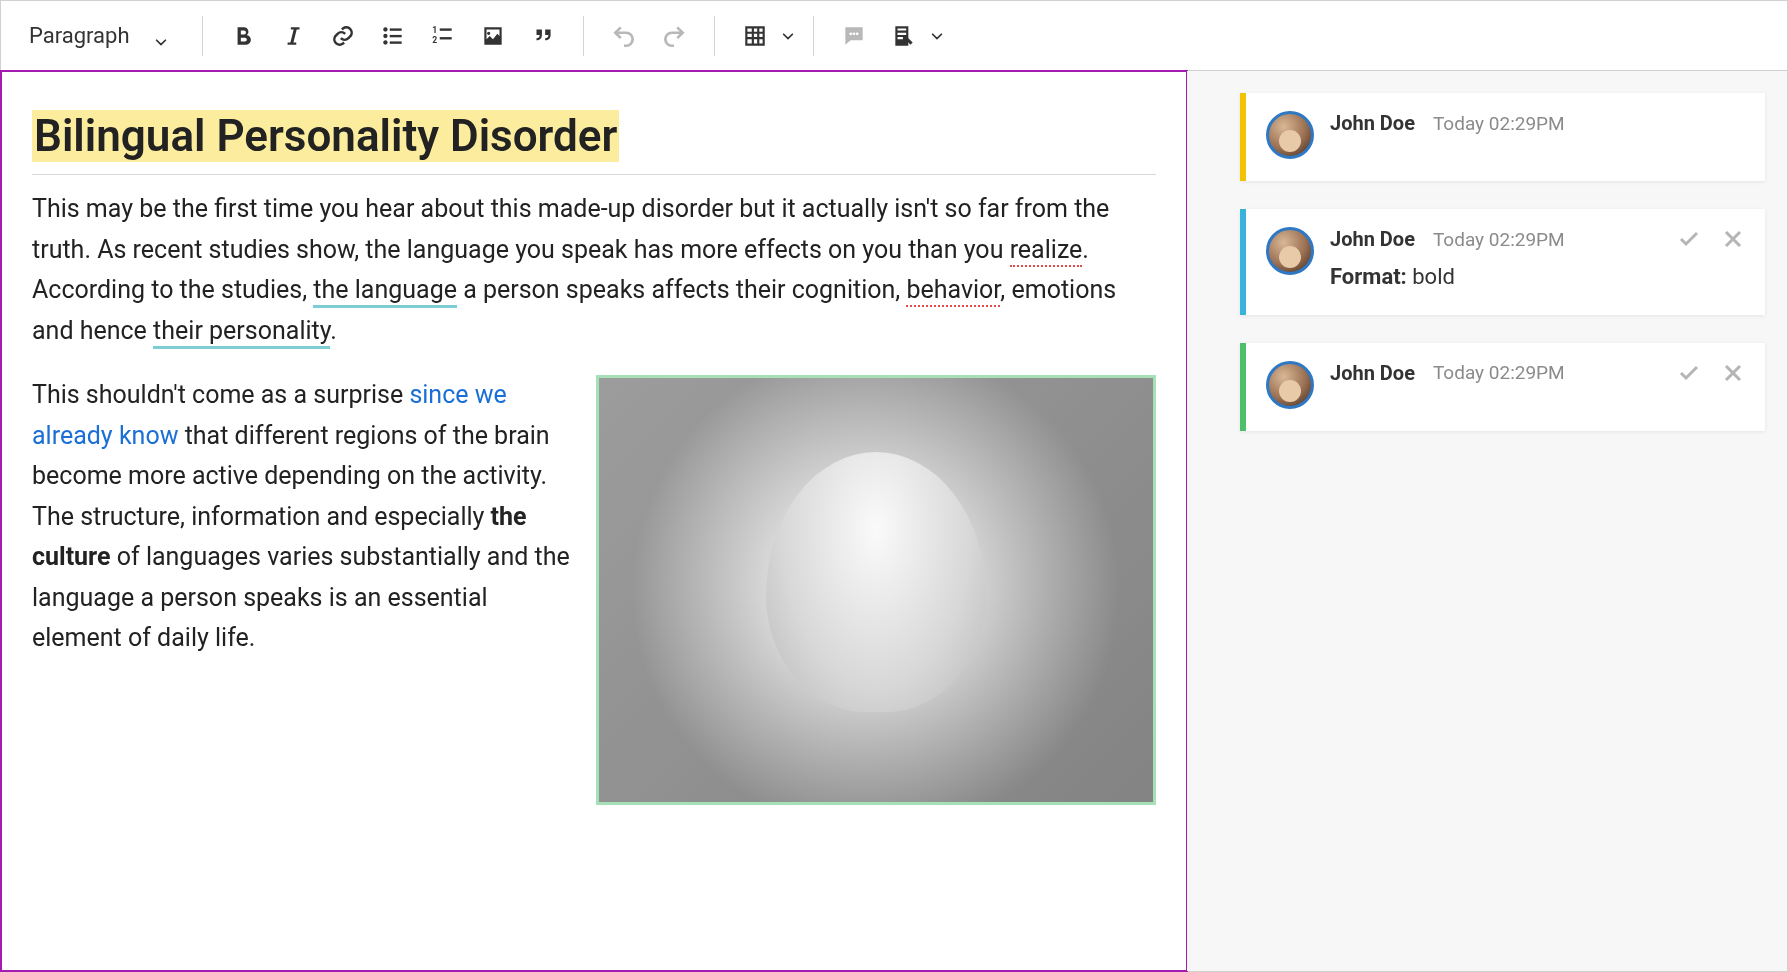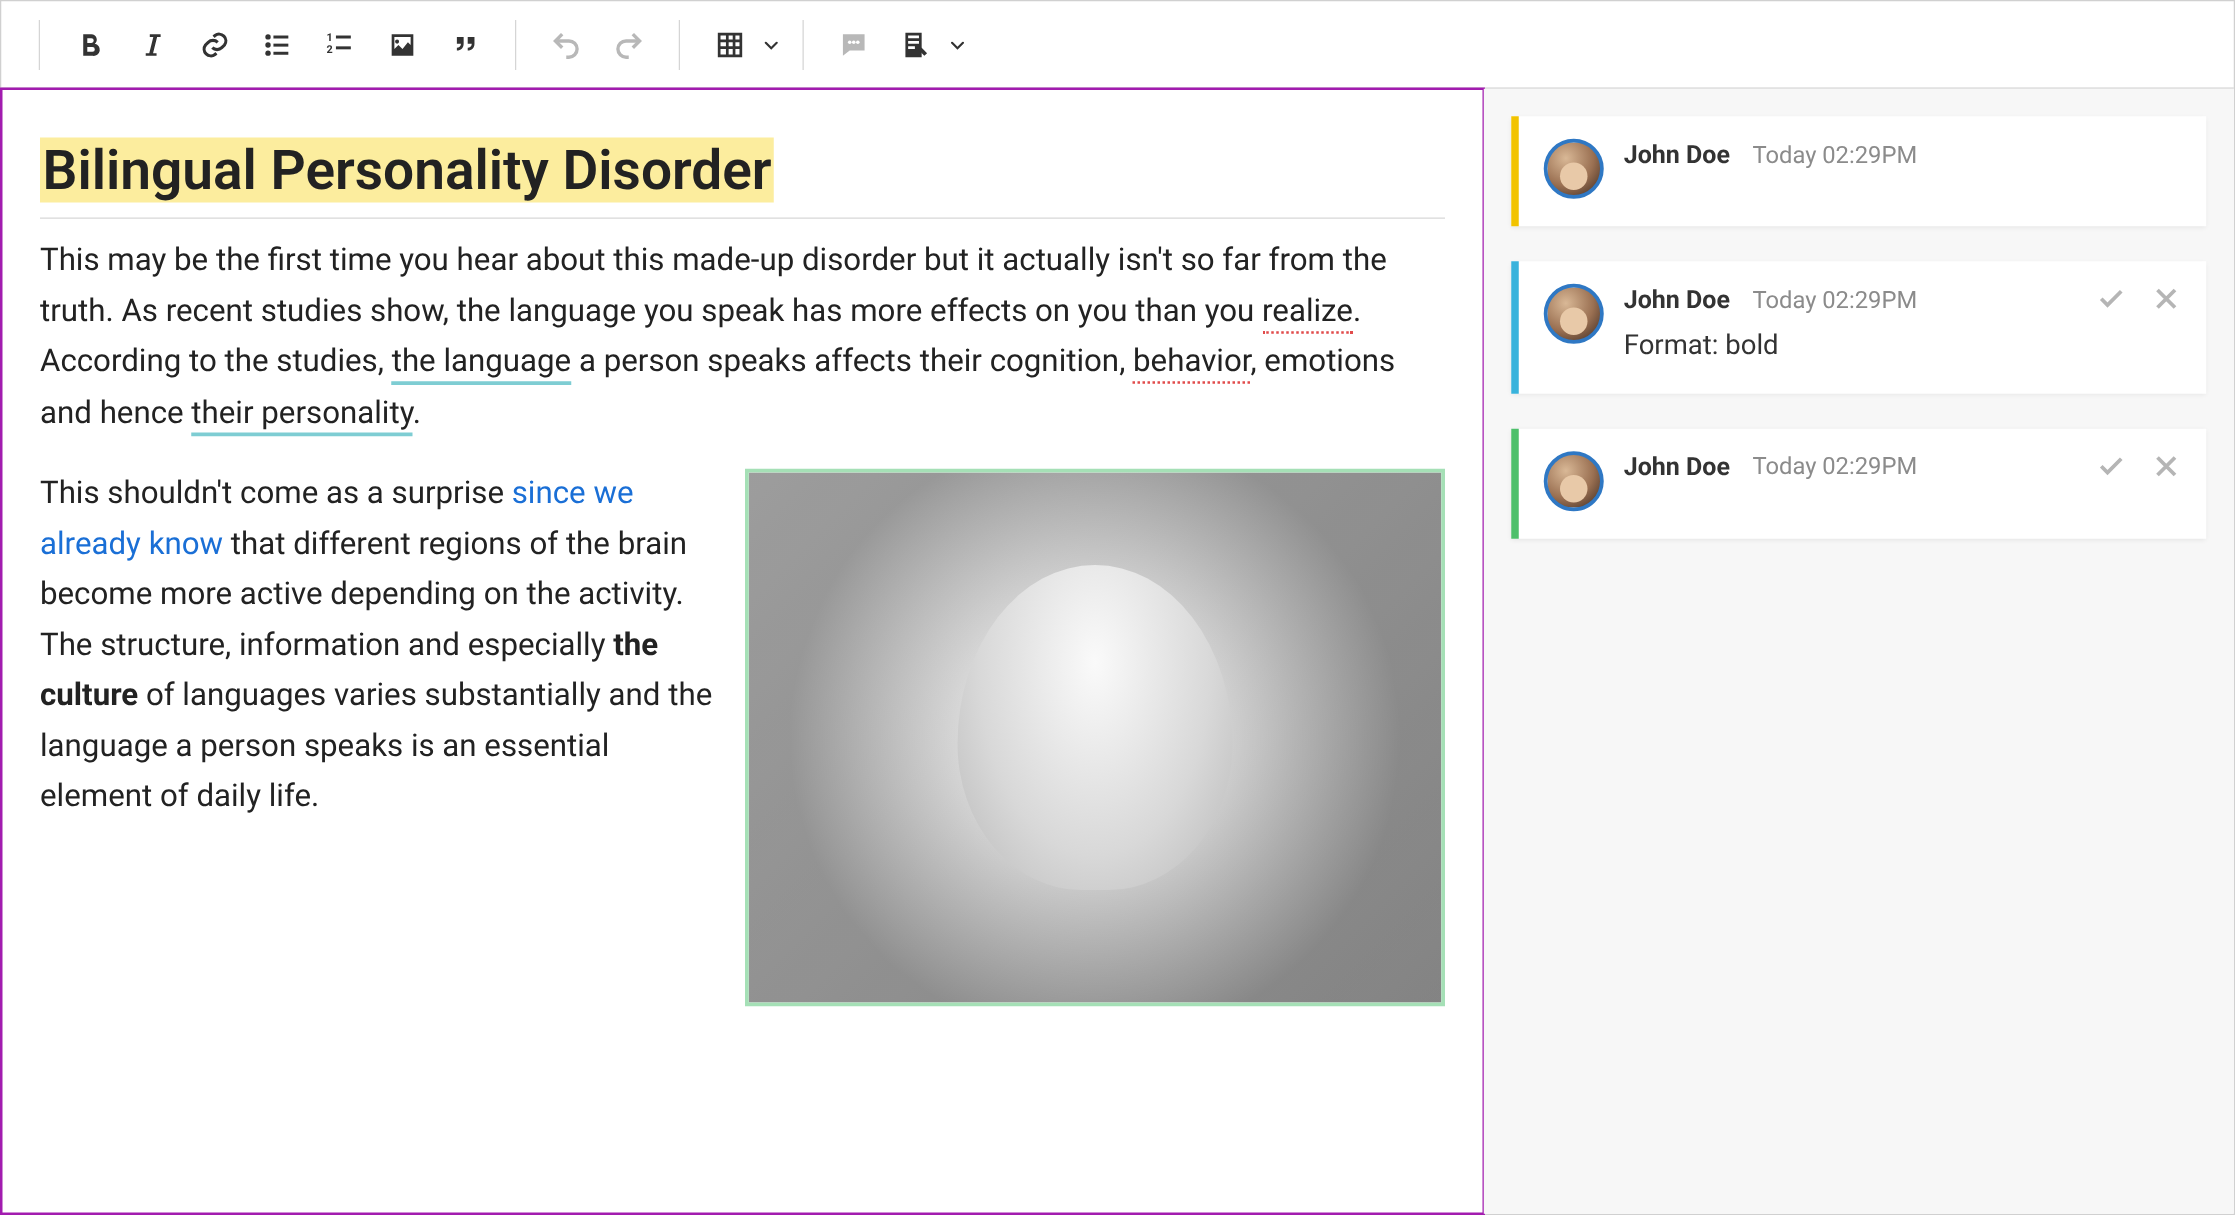--- a/index.html
+++ b/index.html
@@ -154,20 +154,21 @@
   gap: 28px;
 }
 .card {
   background: #fff;
   border-left: 6px solid;
   box-shadow: 0 1px 4px rgba(0,0,0,0.08);
   padding: 18px 20px 22px 20px;
   display: flex;
   gap: 16px;
   position: relative;
+  margin-left: 31px;
 }
 .card.yellow { border-left-color: #f2c300; }
 .card.blue { border-left-color: #39b3dc; }
 .card.green { border-left-color: #4ec06b; }
 .avatar {
   width: 48px;
   height: 48px;
   border-radius: 50%;
   border: 3px solid #2f78c4;
   flex-shrink: 0;
@@ -187,21 +188,21 @@
 .card-body { flex: 1; }
 .card-head {
   display: flex;
   gap: 18px;
   align-items: center;
   margin-bottom: 10px;
 }
 .card-author { font-weight: 700; font-size: 20px; color: #333; }
 .card-time { font-size: 19px; color: #8b8b8b; }
 .card-text { font-size: 22px; color: #333; line-height: 1.45; }
-.card-text .label { font-weight: 400; text-align: center; }
+.card-text .label { font-weight: 700; text-align: center; }
 .card-actions {
   position: absolute;
   top: 16px;
   right: 18px;
   display: flex;
   gap: 16px;
 }
 .action-btn {
   width: 28px;
   height: 28px;
@@ -212,20 +213,28 @@
   color: #b5b5b5;
 }
 .action-btn svg { width: 24px; height: 24px; }
 </style>
 </head>
 <body>
 
 <div class="app">
 
   <div class="toolbar">
+    <div class="headings-select">
+      <span>Paragraph</span>
+      <span class="caret-down">
+        <svg viewBox="0 0 16 16" fill="none">
+            <path d="M3 6l5 5 5-5" stroke="currentColor" stroke-width="2" stroke-linecap="round"></path>
+          </svg>
+      </span>
+    </div>
     <div class="toolbar-sep"></div>
 
     <div class="toolbar-group">
       <div class="toolbar-btn">
         <svg viewBox="0 0 24 24" fill="currentColor">
             <path d="M7 4h6a4 4 0 0 1 2.5 7.1A4.4 4.4 0 0 1 14 20H7V4zm3 3v3.5h3a1.75 1.75 0 1 0 0-3.5h-3zm0 6.5V17h3.8a1.75 1.75 0 0 0 0-3.5H10z"></path>
           </svg>
       </div>
       <div class="toolbar-btn">
         <svg viewBox="0 0 24 24" fill="currentColor">

